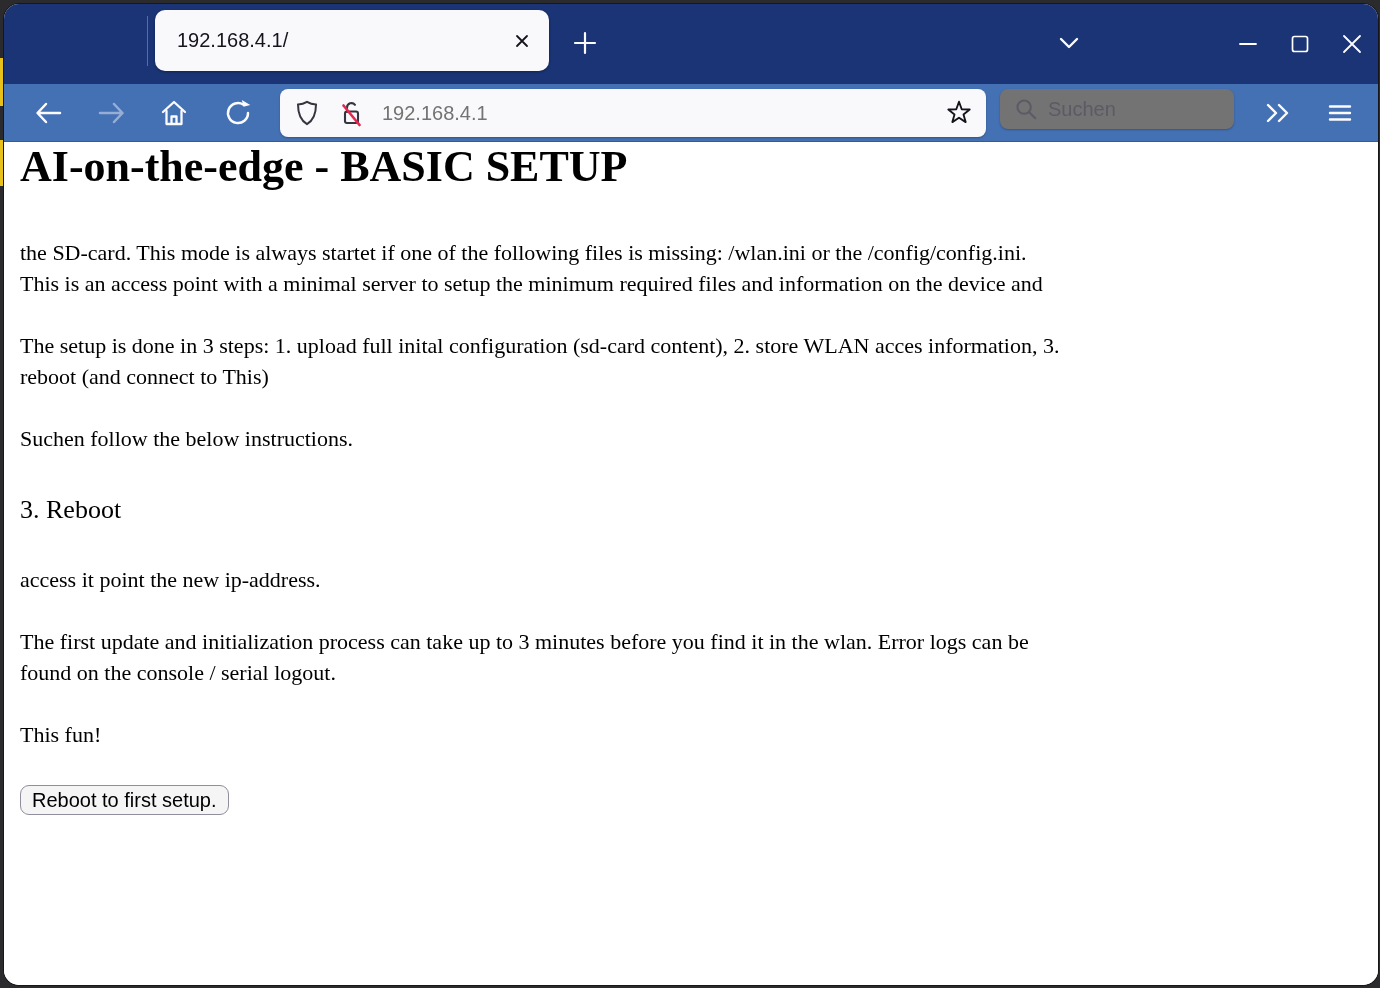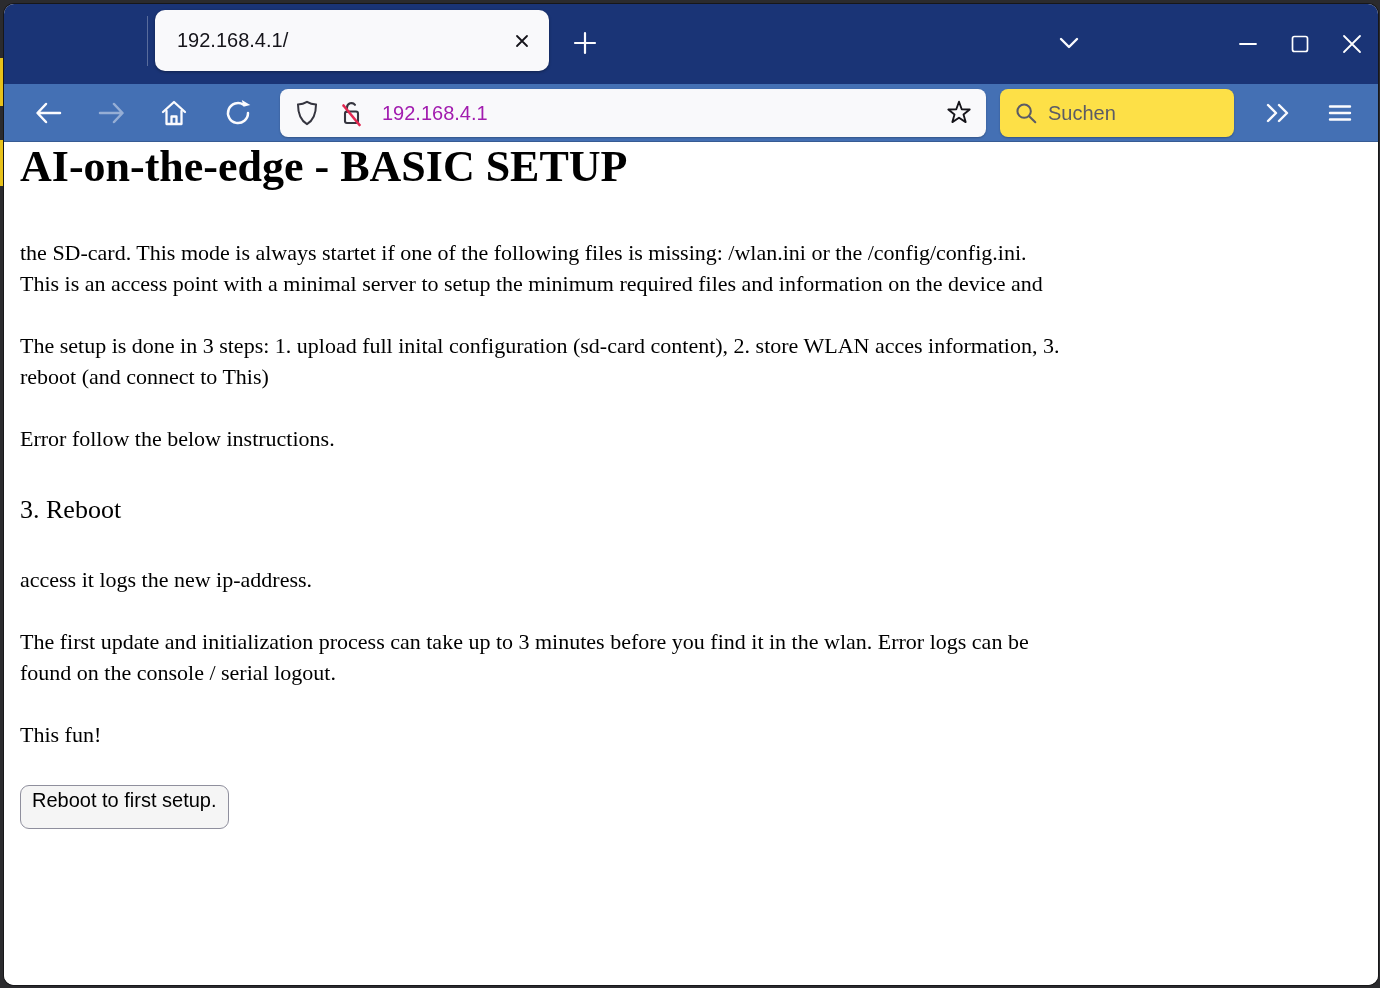--- a/index.html
+++ b/index.html
@@ -4,21 +4,21 @@
 <style>
   * { margin:0; padding:0; box-sizing:border-box; }
   html,body { width:1380px; height:988px; }
   body { background:#2b2b2e; font-family:"Liberation Sans", sans-serif; position:relative; overflow:hidden; }
 
   .desktop-bleed { position:absolute; left:0; width:3px; background:#e8c21a; z-index:0; }
   .bleed-1 { top:58px; height:48px; }
   .bleed-2 { top:140px; height:46px; }
 
   .window { position:absolute; left:4px; top:4px; width:1374px; height:981px;
-            border-radius:10px; overflow:hidden; background:#ffffff; z-index:1;
+            border-radius:15px; overflow:hidden; background:#ffffff; z-index:1;
             box-shadow:0 0 0 1px rgba(0,0,0,.45); }
 
   
   .titlebar { position:relative; height:80px; background:#1a3476; }
   .fx-view { position:absolute; left:88px; top:20px; width:38px; height:38px; border:none;
              background:transparent; border-radius:6px; cursor:pointer; }
   .fx-logo { width:32px; height:32px; border-radius:50%; margin:1px auto; 
              background:
                radial-gradient(circle at 48% 52%, #9059ff 0 27%, rgba(0,0,0,0) 28%),
                radial-gradient(circle at 62% 30%, #ffe14d 0 14%, rgba(0,0,0,0) 15%),
@@ -50,44 +50,44 @@
   .btn-home    { left:150px; }
   .btn-reload  { left:214px; }
 
   .urlbar { position:absolute; left:276px; top:5px; width:706px; height:48px; background:#f9f9fb;
             border-radius:8px; display:flex; align-items:center; box-shadow:0 1px 2px rgba(0,0,0,.25); }
   .urlbar .icon-slot { width:30px; height:30px; display:flex; align-items:center; justify-content:center;
                        border:none; background:transparent; border-radius:4px; cursor:pointer; }
   .slot-shield { margin-left:12px; }
   .slot-lock   { margin-left:14px; }
   .url-input { flex:1; border:none; background:transparent; outline:none; margin-left:16px;
-               font-family:"Liberation Sans", sans-serif; font-size:20px; color:#a21caf; }
+               font-family:"Liberation Sans", sans-serif; font-size:20px; color:#737373; }
   .slot-star { margin-right:12px; }
 
-  .searchbox { position:absolute; left:996px; top:5px; width:234px; height:48px; background:#fde047;
+  .searchbox { position:absolute; left:996px; top:5px; width:234px; height:40px; background:#737373;
                border-radius:8px; display:flex; align-items:center; box-shadow:0 1px 2px rgba(0,0,0,.25); }
   .search-icon-slot { width:28px; height:28px; margin-left:12px; display:flex; align-items:center; justify-content:center; }
   .search-input { flex:1; border:none; background:transparent; outline:none; margin-left:8px; width:150px;
                   font-family:"Liberation Sans", sans-serif; font-size:20px; color:#15141a; }
   .search-input::placeholder { color:#5b5b66; opacity:1; }
 
   .btn-overflow { left:1252px; top:9px; width:44px; height:40px; }
   .btn-menu     { left:1314px; top:9px; width:44px; height:40px; }
 
   
   .content { background:#fff; height:843px; padding-left:16px; padding-right:10px;
              font-family:"Liberation Serif", serif; color:#000; font-size:22px; line-height:31px; }
   .content h1 { font-size:44px; line-height:50px; font-weight:bold; margin-bottom:45px; }
   .content p { margin:0 0 31px 0; }
   .content h3 { font-size:26px; line-height:32px; font-weight:normal; margin:40px 0 38px 0; }
   .ln { display:block; white-space:nowrap; }
 
   .reboot-btn { margin-top:4px; font-family:"Liberation Sans", sans-serif; font-size:20px; color:#000;
                 background:#f5f5f5; border:1px solid #8f8f9d; border-radius:9px;
-                padding:3px 11px 16px 11px; cursor:pointer; }
+                padding:3px 11px 2px 11px; cursor:pointer; }
 
   svg { display:block; }
 </style>
 </head>
 <body>
 
 <div class="desktop-bleed bleed-1"></div>
 <div class="desktop-bleed bleed-2"></div>
 
 <div class="window">
@@ -214,26 +214,26 @@
     <p>
       <span class="ln">the SD-card. This mode is always startet if one of the following files is missing: /wlan.ini or the /config/config.ini.</span>
       <span class="ln">This is an access point with a minimal server to setup the minimum required files and information on the device and</span>
     </p>
 
     <p>
       <span class="ln">The setup is done in 3 steps: 1. upload full inital configuration (sd-card content), 2. store WLAN acces information, 3.</span>
       <span class="ln">reboot (and connect to This)</span>
     </p>
 
-    <p>Error follow the below instructions.</p>
+    <p>Suchen follow the below instructions.</p>
 
     <h3>3. Reboot</h3>
 
     <p>
-      <span class="ln">access it logs the new ip-address.</span>
+      <span class="ln">access it point the new ip-address.</span>
     </p>
 
     <p>
       <span class="ln">The first update and initialization process can take up to 3 minutes before you find it in the wlan. Error logs can be</span>
       <span class="ln">found on the console / serial logout.</span>
     </p>
 
     <p>This fun!</p>
 
     <button class="reboot-btn">Reboot to first setup.</button>

